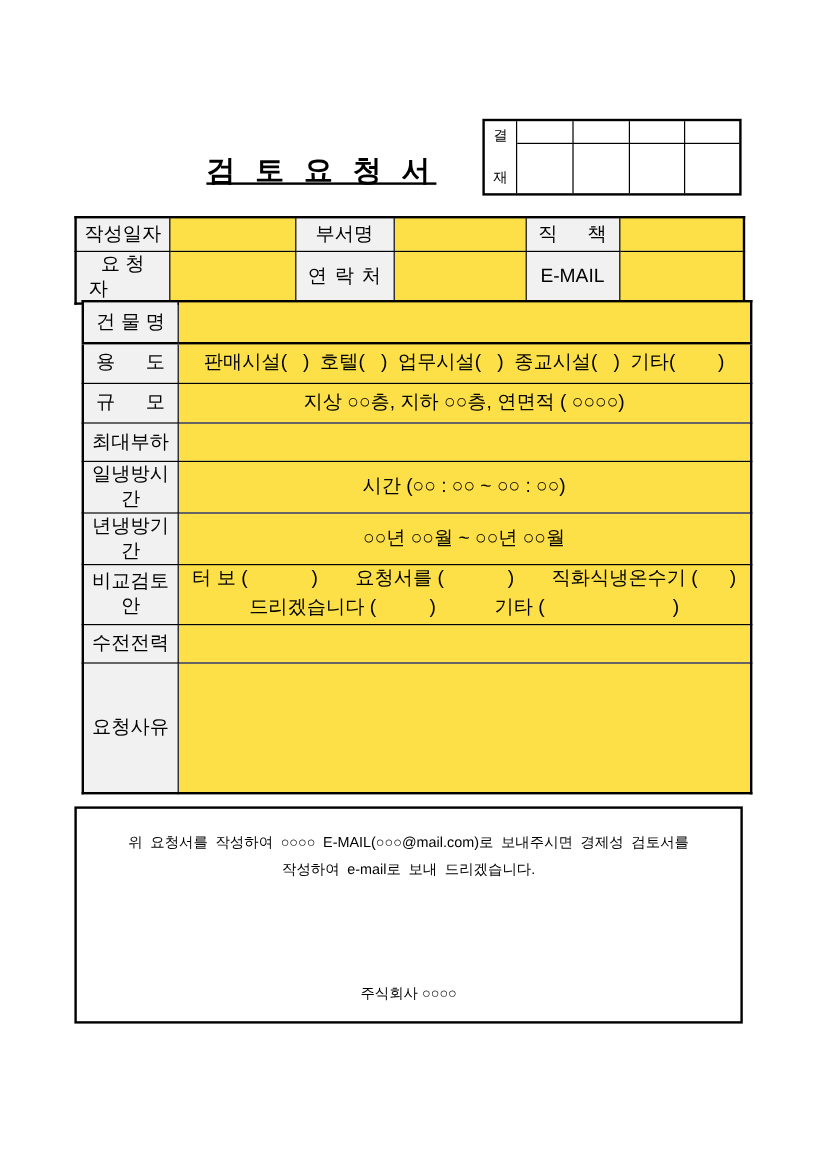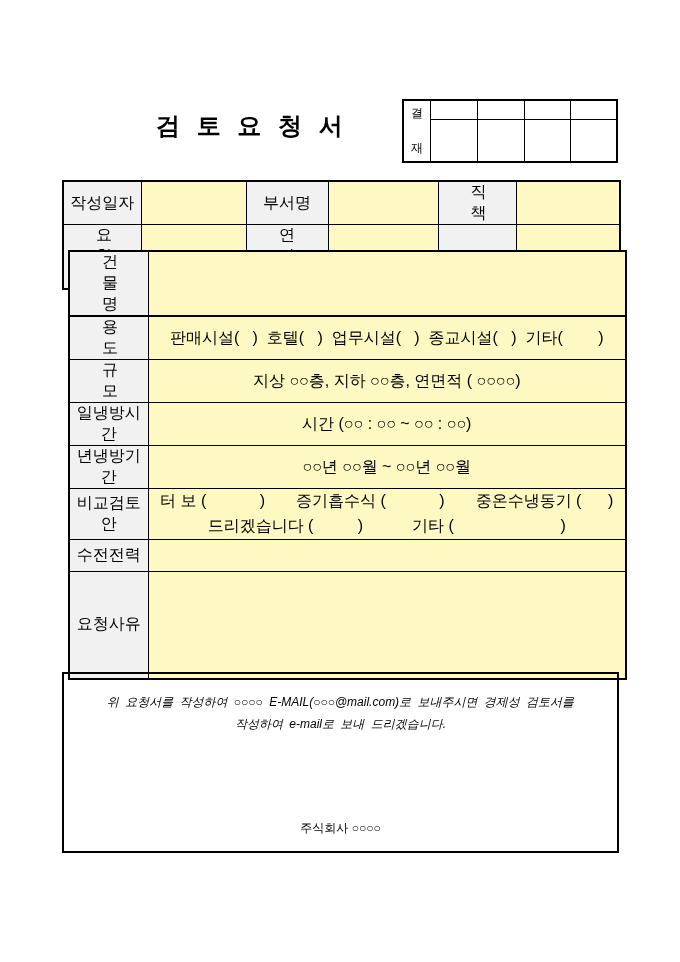--- a/index.html
+++ b/index.html
@@ -4,22 +4,22 @@
 <style>
   html,body { margin:0; padding:0; background:#ffffff; }
   .sheet {
     position:relative; width:680px; height:962px; background:#ffffff;
     font-family:"Liberation Sans","DejaVu Sans",sans-serif; color:#000;
     overflow:hidden;
   }
 
   
   .doc-title {
-    position:absolute; left:156px; top:110px; margin:0;
-    font-size:24px; font-weight:bold; letter-spacing:5px; white-space:pre;
+    position:absolute; left:156px; top:110px; margin:16px;
+    font-size:24px; font-weight:bold; letter-spacing:5px; white-space:pre;text-decoration:underline;
   }
 
   
   .approval {
     position:absolute; left:402px; top:99px; width:216px; height:64px;
     border:2px solid #000; box-sizing:border-box; display:flex;
   }
   .approval__side {
     width:27px; border-right:1px solid #000; box-sizing:border-box;
     display:flex; flex-direction:column; justify-content:space-between;
@@ -33,37 +33,37 @@
   .approval__cell.bl { border-left:1px solid #000; }
   .approval__cell.bb { border-bottom:1px solid #000; }
 
   
   .tbl {
     position:absolute; border-collapse:collapse; table-layout:fixed;
     border:2px solid #000; font-size:16px;
   }
   .tbl td { border:1px solid #000; padding:0 2px; overflow:hidden; }
   .tbl td.lbl { background:#f1f1f1; text-align:center; }
-  .tbl td.val { background:#fef9c3; text-align:center;margin-left:48px; }
-  .spread { text-align:center; text-align-last:justify; padding:0 32px !important; }
+  .tbl td.val { background:#fde047; text-align:center;margin-left:48px; }
+  .spread { text-align:center; text-align-last:justify; padding:0 10px !important; }
   .pre { white-space:pre; }
 
   .info-tbl { left:62px; top:180px; width:557px; }
   .info-tbl tr { height:28px; }
 
   .detail-tbl { left:68px; top:250px; width:557px; }
   .detail-tbl tr.thick-bottom td { border-bottom:2px solid #000; }
   .cmp-line { white-space:pre; line-height:1.55; text-align:center; }
 
   
   .footer-box {
     position:absolute; left:62px; top:672px; width:557px; height:181px;
     border:2px solid #000; box-sizing:border-box;
   }
-  .notice { margin:18px 10px 0 10px; text-align:center; font-size:12px; line-height:1.8; word-spacing:3px;font-style:italic; }
+  .notice { margin:18px 10px 0 10px; text-align:center; font-size:12px; line-height:1.8; word-spacing:3px; }
   .notice-line { display:block; }
   .company { position:absolute; left:0; right:0; top:146px; text-align:center; font-size:12px; }
 </style>
 </head>
 <body>
 
 <div class="sheet">
 
   <h1 class="doc-title">검 토 요 청 서</h1>
 
@@ -124,32 +124,36 @@
       <td class="val"></td>
     </tr>
     <tr style="height:33px">
       <td class="lbl spread">용 도</td>
       <td class="val pre">판매시설(   )  호텔(   )  업무시설(   )  종교시설(   )  기타(        )</td>
     </tr>
     <tr style="height:33px">
       <td class="lbl spread">규 모</td>
       <td class="val">지상 ○○층, 지하 ○○층, 연면적 ( ○○○○)</td>
     </tr>
+    <tr style="height:32px">
+      <td class="lbl">최대부하</td>
+      <td class="val"></td>
+    </tr>
     <tr style="height:33px">
       <td class="lbl">일냉방시간</td>
       <td class="val">시간 (○○ : ○○ ~ ○○ : ○○)</td>
     </tr>
     <tr style="height:33px">
       <td class="lbl">년냉방기간</td>
       <td class="val">○○년 ○○월 ~ ○○년 ○○월</td>
     </tr>
     <tr style="height:38px">
       <td class="lbl">비교검토안</td>
       <td class="val">
-        <div class="cmp-line">터 보 (            )       증기흡수식 (            )       중온수냉동기 (      )</div>
+        <div class="cmp-line">터 보 (            )       요청서를 (            )       직화식냉온수기 (      )</div>
         <div class="cmp-line">드리겠습니다 (          )           기타 (                        )</div>
       </td>
     </tr>
     <tr style="height:32px">
       <td class="lbl">수전전력</td>
       <td class="val"></td>
     </tr>
     <tr style="height:108px">
       <td class="lbl">요청사유</td>
       <td class="val"></td>

